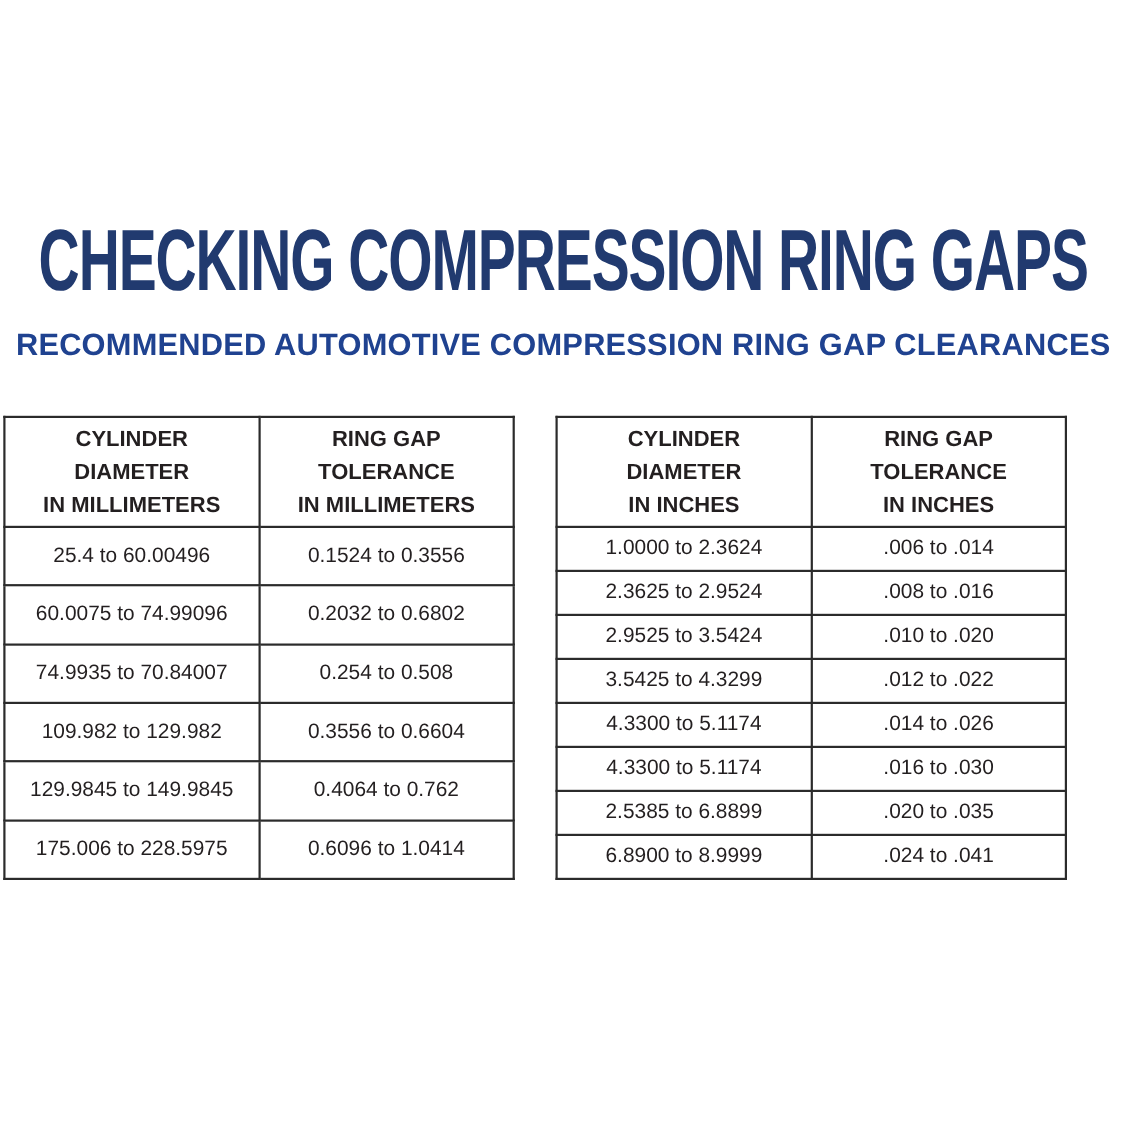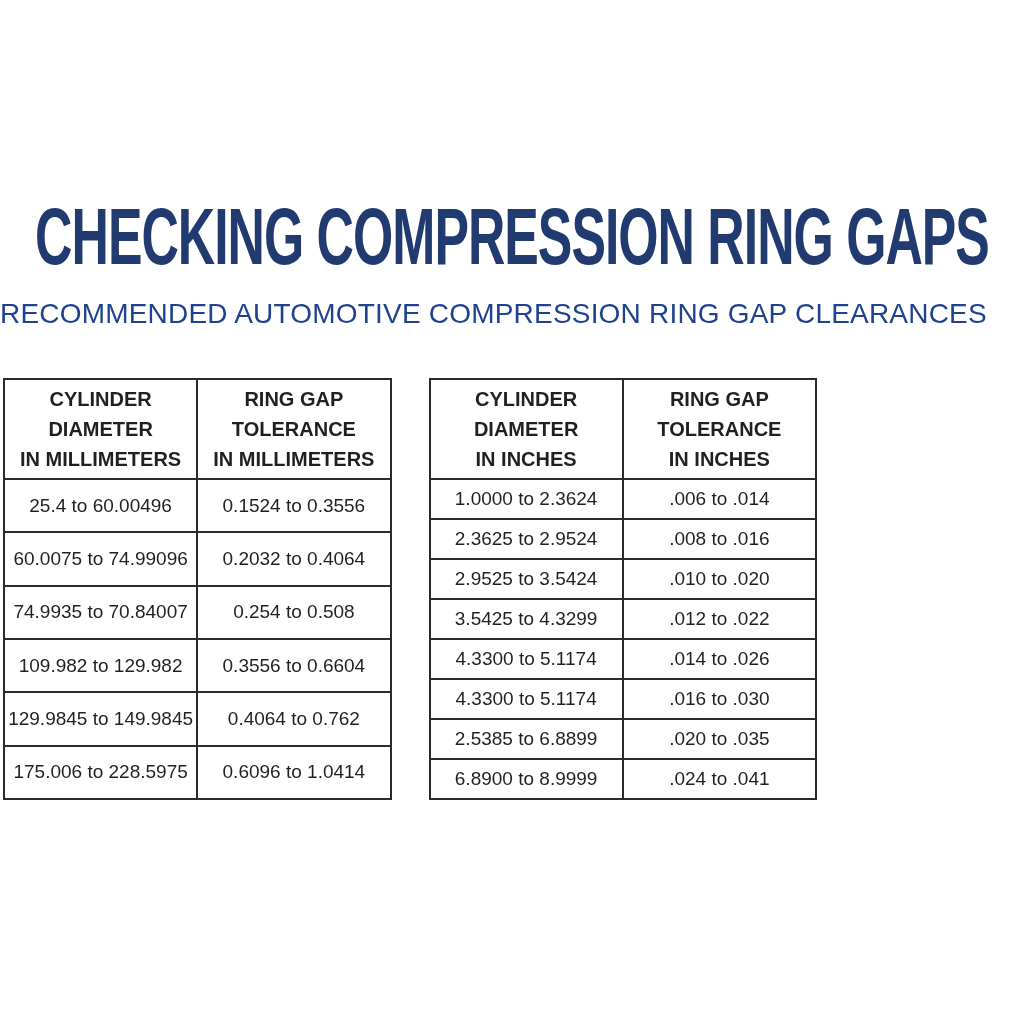--- a/index.html
+++ b/index.html
@@ -34,32 +34,32 @@
     letter-spacing: -1.5px;
     color: var(--title-blue);
     transform: translateX(-50%) scaleX(0.655);
   }
   .subtitle {
     position: absolute;
     top: 300px;
     left: 0;
     width: 100%;
     margin: 0;
-    text-align: left;
+    text-align: center;
     font-size: 28px;
     line-height: 1;
-    font-weight: normal;
+    font-weight: bold;
     letter-spacing: 0.2px;
     color: var(--subtitle-blue);
   }
   .tables {
     position: absolute;
     top: 378px;
     left: 3px;
-    width: 814px;
+    width: 967px;
     display: flex;
     gap: 37px;
   }
   table.gap-table {
     flex: 1 1 0;
     border-collapse: collapse;
     table-layout: fixed;
   }
   table.gap-table th,
   table.gap-table td {
@@ -110,21 +110,21 @@
           </th>
         </tr>
       </thead>
       <tbody>
           <tr>
           <td>25.4 to 60.00496</td>
           <td>0.1524 to 0.3556</td>
         </tr>
           <tr>
           <td>60.0075 to 74.99096</td>
-          <td>0.2032 to 0.4064</td>
+          <td>0.2032 to 0.6802</td>
         </tr>
           <tr>
           <td>74.9935 to 70.84007</td>
           <td>0.254 to 0.508</td>
         </tr>
           <tr>
           <td>109.982 to 129.982</td>
           <td>0.3556 to 0.6604</td>
         </tr>
           <tr>

